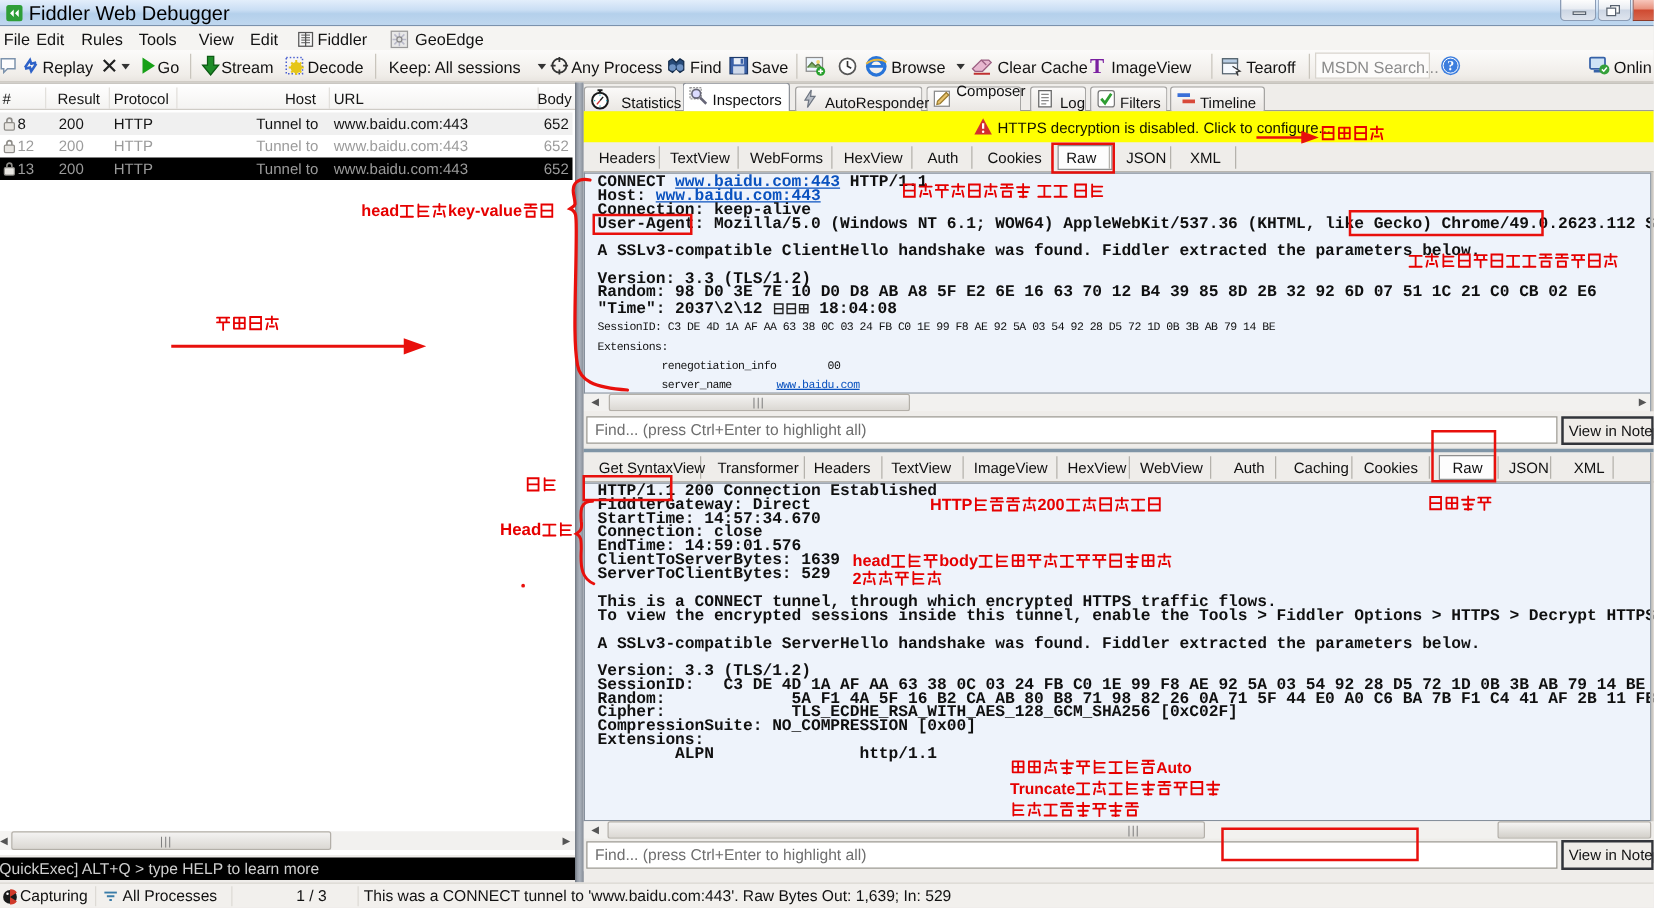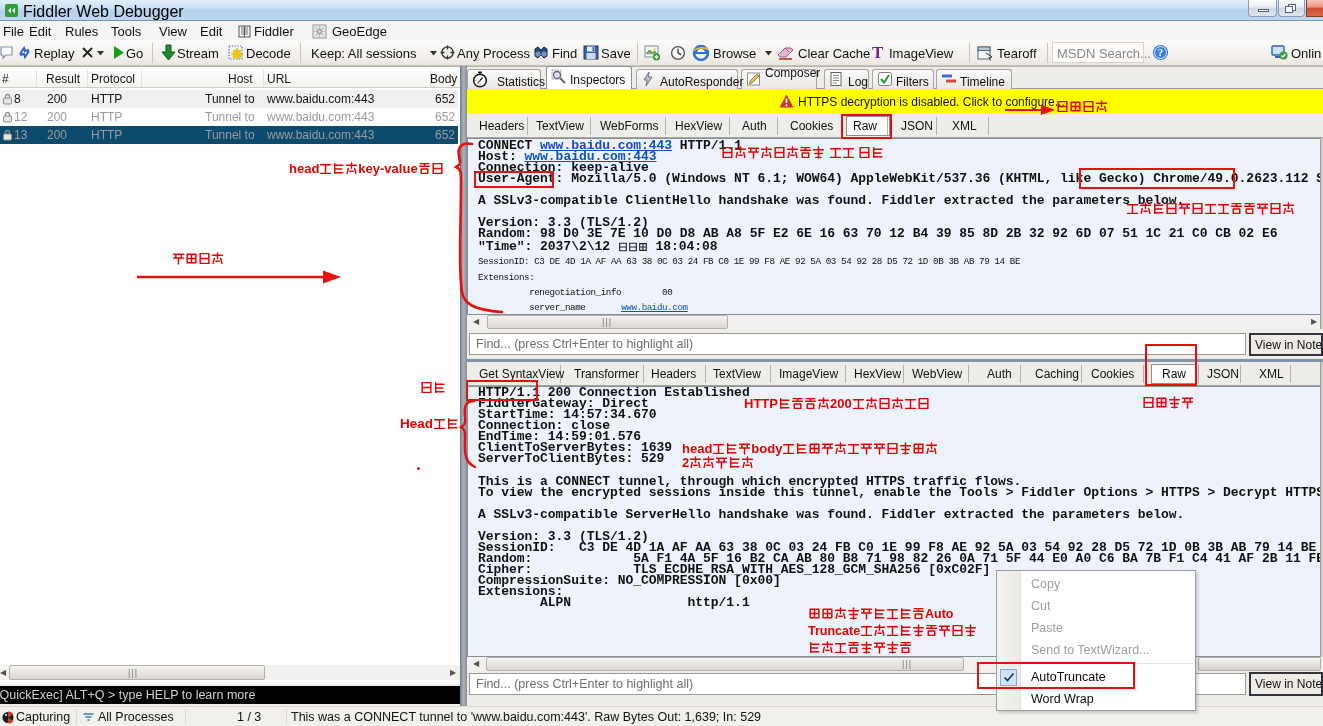--- a/index.html
+++ b/index.html
@@ -188,21 +188,21 @@
           <rect x="1.5" y="5" width="8" height="6" rx="1" fill="#e8e6e2" stroke="#8f8d89"></rect>
           <path d="M3.5,5 v-1.5 a2,2 0 0 1 4,0 V5" fill="none" stroke="#8f8d89" stroke-width="1.3"></path>
         </svg>
 <span class="ab" style="left:14px;top:2px;font-size:12px;color:#9b9b9b">12</span>
 <span class="ab" style="left:47px;top:2px;font-size:12px;color:#9b9b9b">200</span>
 <span class="ab" style="left:91px;top:2px;font-size:12px;color:#9b9b9b">HTTP</span>
 <span class="ab" style="left:205px;top:2px;font-size:12px;color:#9b9b9b">Tunnel to</span>
 <span class="ab" style="left:267px;top:2px;font-size:12px;color:#9b9b9b">www.baidu.com:443</span>
 <span class="ab" style="left:435px;top:2px;font-size:12px;color:#9b9b9b">652</span>
 </div>
-<div class="ab" style="left:0;top:59px;width:458px;height:18px;background:#0c4a6e">
+<div class="ab" style="left:0;top:59px;width:458px;height:18px;background:#000000">
 <svg class="ab" style="left:2px;top:3px" width="11" height="12" viewBox="0 0 11 12">
           <rect x="1.5" y="5" width="8" height="6" rx="1" fill="#e8e6e2" stroke="#8f8d89"></rect>
           <path d="M3.5,5 v-1.5 a2,2 0 0 1 4,0 V5" fill="none" stroke="#8f8d89" stroke-width="1.3"></path>
         </svg>
 <span class="ab" style="left:14px;top:2px;font-size:12px;color:#9b9b9b">13</span>
 <span class="ab" style="left:47px;top:2px;font-size:12px;color:#9b9b9b">200</span>
 <span class="ab" style="left:91px;top:2px;font-size:12px;color:#9b9b9b">HTTP</span>
 <span class="ab" style="left:205px;top:2px;font-size:12px;color:#9b9b9b">Tunnel to</span>
 <span class="ab" style="left:267px;top:2px;font-size:12px;color:#9b9b9b">www.baidu.com:443</span>
 <span class="ab" style="left:435px;top:2px;font-size:12px;color:#9b9b9b">652</span>
@@ -400,34 +400,20 @@
 
 A SSLv3-compatible ServerHello handshake was found. Fiddler extracted the parameters below.
 
 Version: 3.3 (TLS/1.2)
 SessionID:   C3 DE 4D 1A AF AA 63 38 0C 03 24 FB C0 1E 99 F8 AE 92 5A 03 54 92 28 D5 72 1D 0B 3B AB 79 14 BE
 Random:             5A F1 4A 5F 16 B2 CA AB 80 B8 71 98 82 26 0A 71 5F 44 E0 A0 C6 BA 7B F1 C4 41 AF 2B 11 FB 77 96
 Cipher:             TLS_ECDHE_RSA_WITH_AES_128_GCM_SHA256 [0xC02F]
 CompressionSuite: NO_COMPRESSION [0x00]
 Extensions:
         ALPN               http/1.1</pre>
-<div class="ab" style="left:996px;top:570px;width:200px;height:141px;background:#fff;border:1px solid #9d9d9d;box-shadow:2px 2px 3px rgba(0,0,0,0.18);z-index:60">
-<div class="ab" style="left:0;top:0;width:24px;height:139px;background:linear-gradient(90deg,#f4f3f1,#ece9e6);border-right:1px solid #e2e0dd"></div>
-<span class="ab" style="left:34px;top:6px;font-size:12.5px;color:#9f9f9f">Copy</span>
-<span class="ab" style="left:34px;top:28px;font-size:12.5px;color:#9f9f9f">Cut</span>
-<span class="ab" style="left:34px;top:50px;font-size:12.5px;color:#9f9f9f">Paste</span>
-<span class="ab" style="left:34px;top:72px;font-size:12.5px;color:#9f9f9f">Send to TextWizard...</span>
-<div class="ab" style="left:27px;top:92px;width:169px;height:1px;background:#e0e0e0"></div>
-<div class="ab" style="left:3px;top:98px;width:17px;height:17px;background:#cde4fa;border:1px solid #8ea8c5"></div>
-<svg class="ab" style="left:6px;top:101px" width="12" height="11" viewBox="0 0 12 11">
-        <path d="M1.5,5.5 L4.5,8.5 L10.5,1.5" stroke="#1f3b53" stroke-width="1.7" fill="none"></path>
-      </svg>
-<span class="ab" style="left:34px;top:99px;font-size:12.5px;color:#0a0a0a">AutoTruncate</span>
-<span class="ab" style="left:34px;top:121px;font-size:12.5px;color:#0a0a0a">Word Wrap</span>
-</div>
 <div class="ab ra" style="left:289px;top:161px;font-size:13px;z-index:50"><b>head</b><svg class="cj" style="width:13px;height:13px" viewBox="0 0 12 12">
         <path d="M1.5,2.5 H10.5 M6,2.5 V10.5 M1.5,10.5 H10.5" stroke="#e60000" stroke-width="1.35" fill="none" stroke-linecap="round"></path>
       </svg><svg class="cj" style="width:13px;height:13px" viewBox="0 0 12 12">
         <path d="M2.5,1.5 V10.5 M2.5,3 H10 M2.5,6.5 H9 M2.5,10 H10" stroke="#e60000" stroke-width="1.35" fill="none" stroke-linecap="round"></path>
       </svg><svg class="cj" style="width:13px;height:13px" viewBox="0 0 12 12">
         <path d="M1.5,3 H10.5 M6,1 V6 M3,6 L2,10.5 M9,6 L10,10.5 M4.5,8.5 H7.5" stroke="#e60000" stroke-width="1.35" fill="none" stroke-linecap="round"></path>
       </svg><b>key-value</b><svg class="cj" style="width:13px;height:13px" viewBox="0 0 12 12">
         <path d="M2,1.5 H10 M6,1.5 V4 M1.5,4 H10.5 M3,6.5 H9 M3,6.5 V10.5 H9 V6.5" stroke="#e60000" stroke-width="1.35" fill="none" stroke-linecap="round"></path>
       </svg><svg class="cj" style="width:13px;height:13px" viewBox="0 0 12 12">
         <path d="M2,1.5 H10 V10.5 H2 Z M2,6 H10" stroke="#e60000" stroke-width="1.35" fill="none" stroke-linecap="round"></path>

